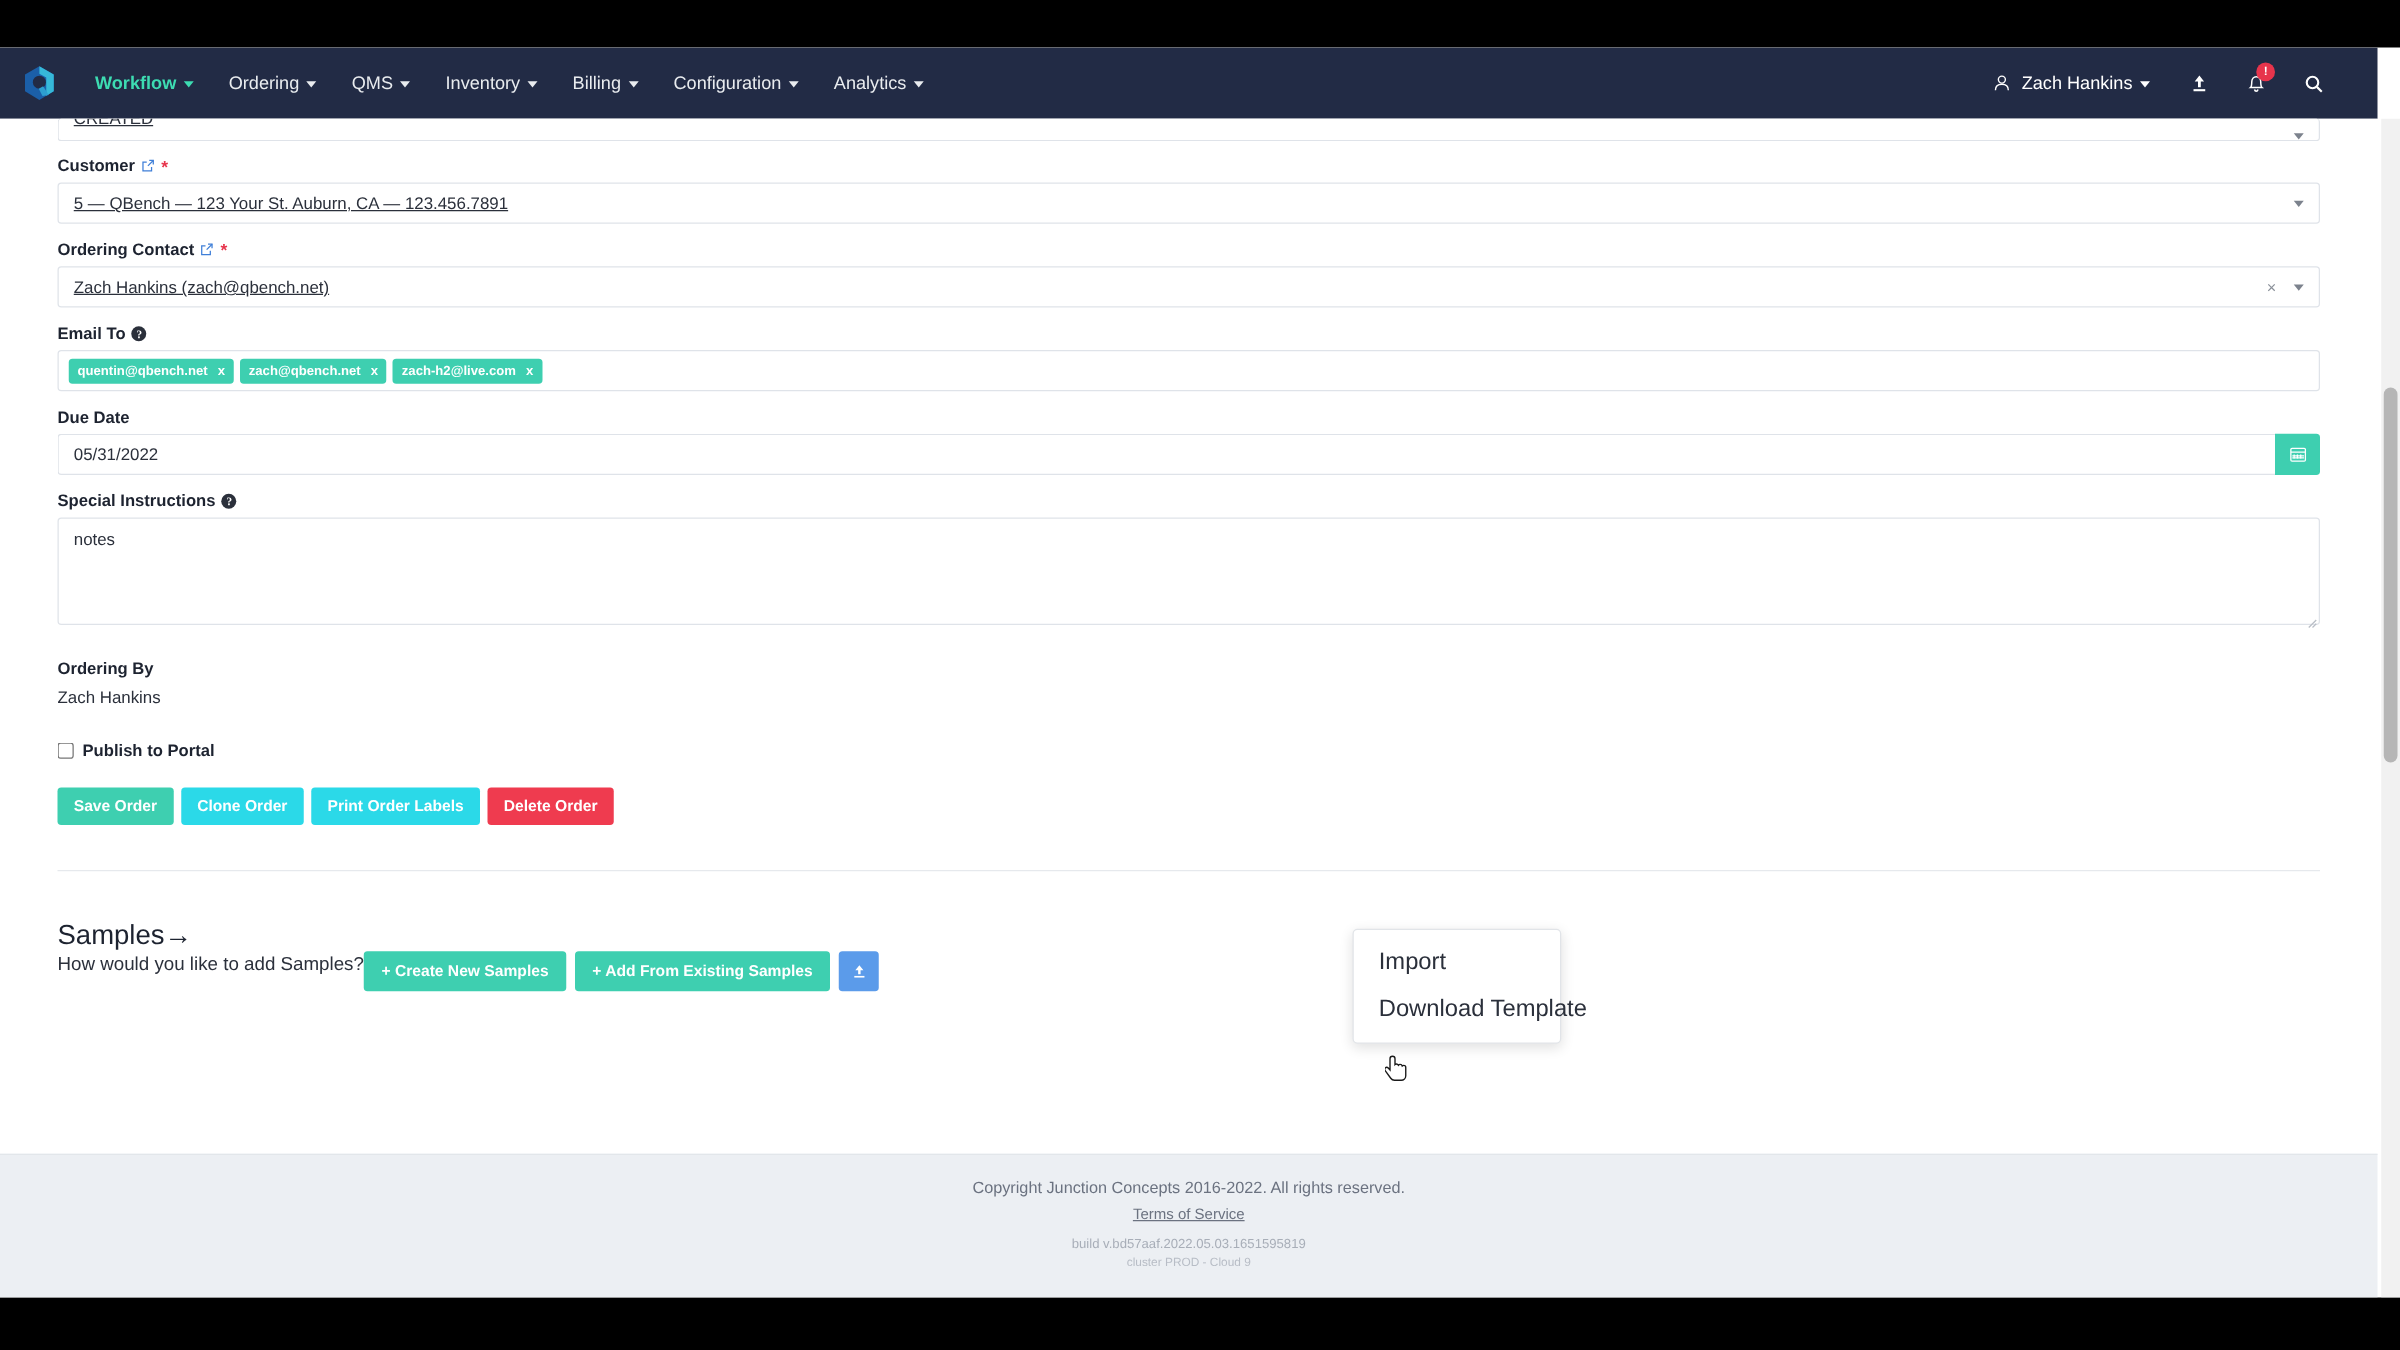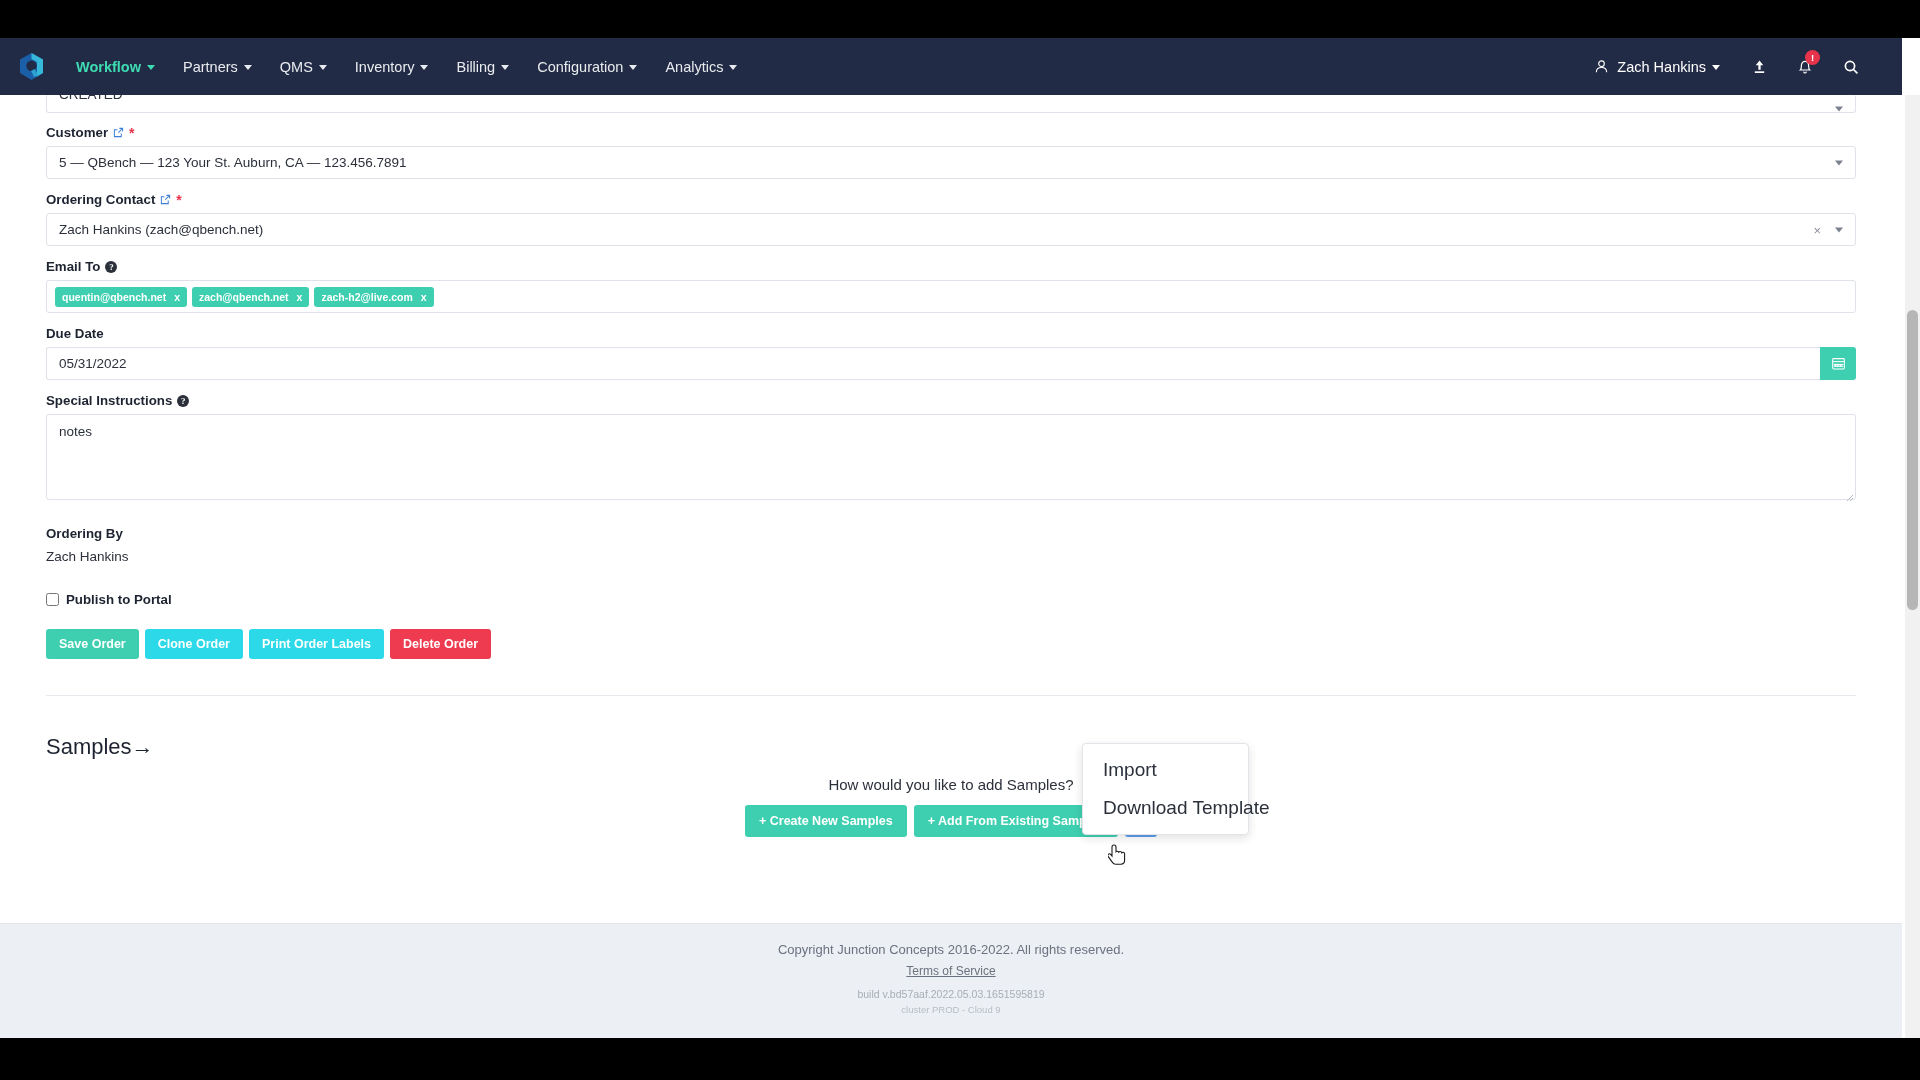--- a/index.html
+++ b/index.html
@@ -118,20 +118,21 @@
     position: relative;
     width: 100%;
     height: 33px;
     border: 1px solid #dfe3e9;
     border-radius: 3px;
     background: #fff;
     display: flex; align-items: center;
     padding: 4px 12px;
     font-size: 13.5px;
     color: #2b303b;
+    text-decoration: underline;
   }
   .input-box.top-cut {
     height: 18px;
     border-top: none;
     align-items: flex-start;
     overflow: hidden;
     padding-top: 0;
   }
   .input-box.top-cut span { position: relative; top: -8px; }
   .select-caret {
@@ -250,25 +251,23 @@
   }
   
   .samples-head {
     font-size: 22px;
     color: #1d2330;
     margin-top: 38px;
     display: inline-flex; align-items: center; gap: 0;
     cursor: pointer;
   }
   .samples-center {
-    margin-top: 16px;
-    display: flex; flex-direction: column;
+    display: flex; flex-direction: row;
     align-items: center;
     position: relative;
-    justify-content: flex-end;
   }
   .samples-prompt {
     font-size: 15px; color: #2b303b; margin-bottom: 12px;
   }
   .samples-btns { display: flex; gap: 7px; align-items: stretch; }
   .btn-teal {
     background: #3ecfb0; border: none; border-radius: 3px;
     color: #fff; font-size: 12.5px; font-weight: bold;
     padding: 9px 14px; cursor: pointer;
     font-family: "Liberation Sans", sans-serif;
@@ -358,21 +357,21 @@
           <path d="M13.5 8.5 a5.2 5.2 0 1 0 0 10.4 a5.2 5.2 0 0 0 0 -10.4 z" fill="#222b45"></path>
           <path d="M16.5 17 L21 24 L16 24.8 L13 19 Z" fill="#2d9fd0"></path>
         </svg>
       </div>
       <div class="nav-links">
         <div class="nav-item active">
           <span>Workflow</span>
           <i class="caret"></i>
         </div>
         <div class="nav-item">
-          <span>Partners</span>
+          <span>Ordering</span>
           <i class="caret"></i>
         </div>
         <div class="nav-item">
           <span>QMS</span>
           <i class="caret"></i>
         </div>
         <div class="nav-item">
           <span>Inventory</span>
           <i class="caret"></i>
         </div>

